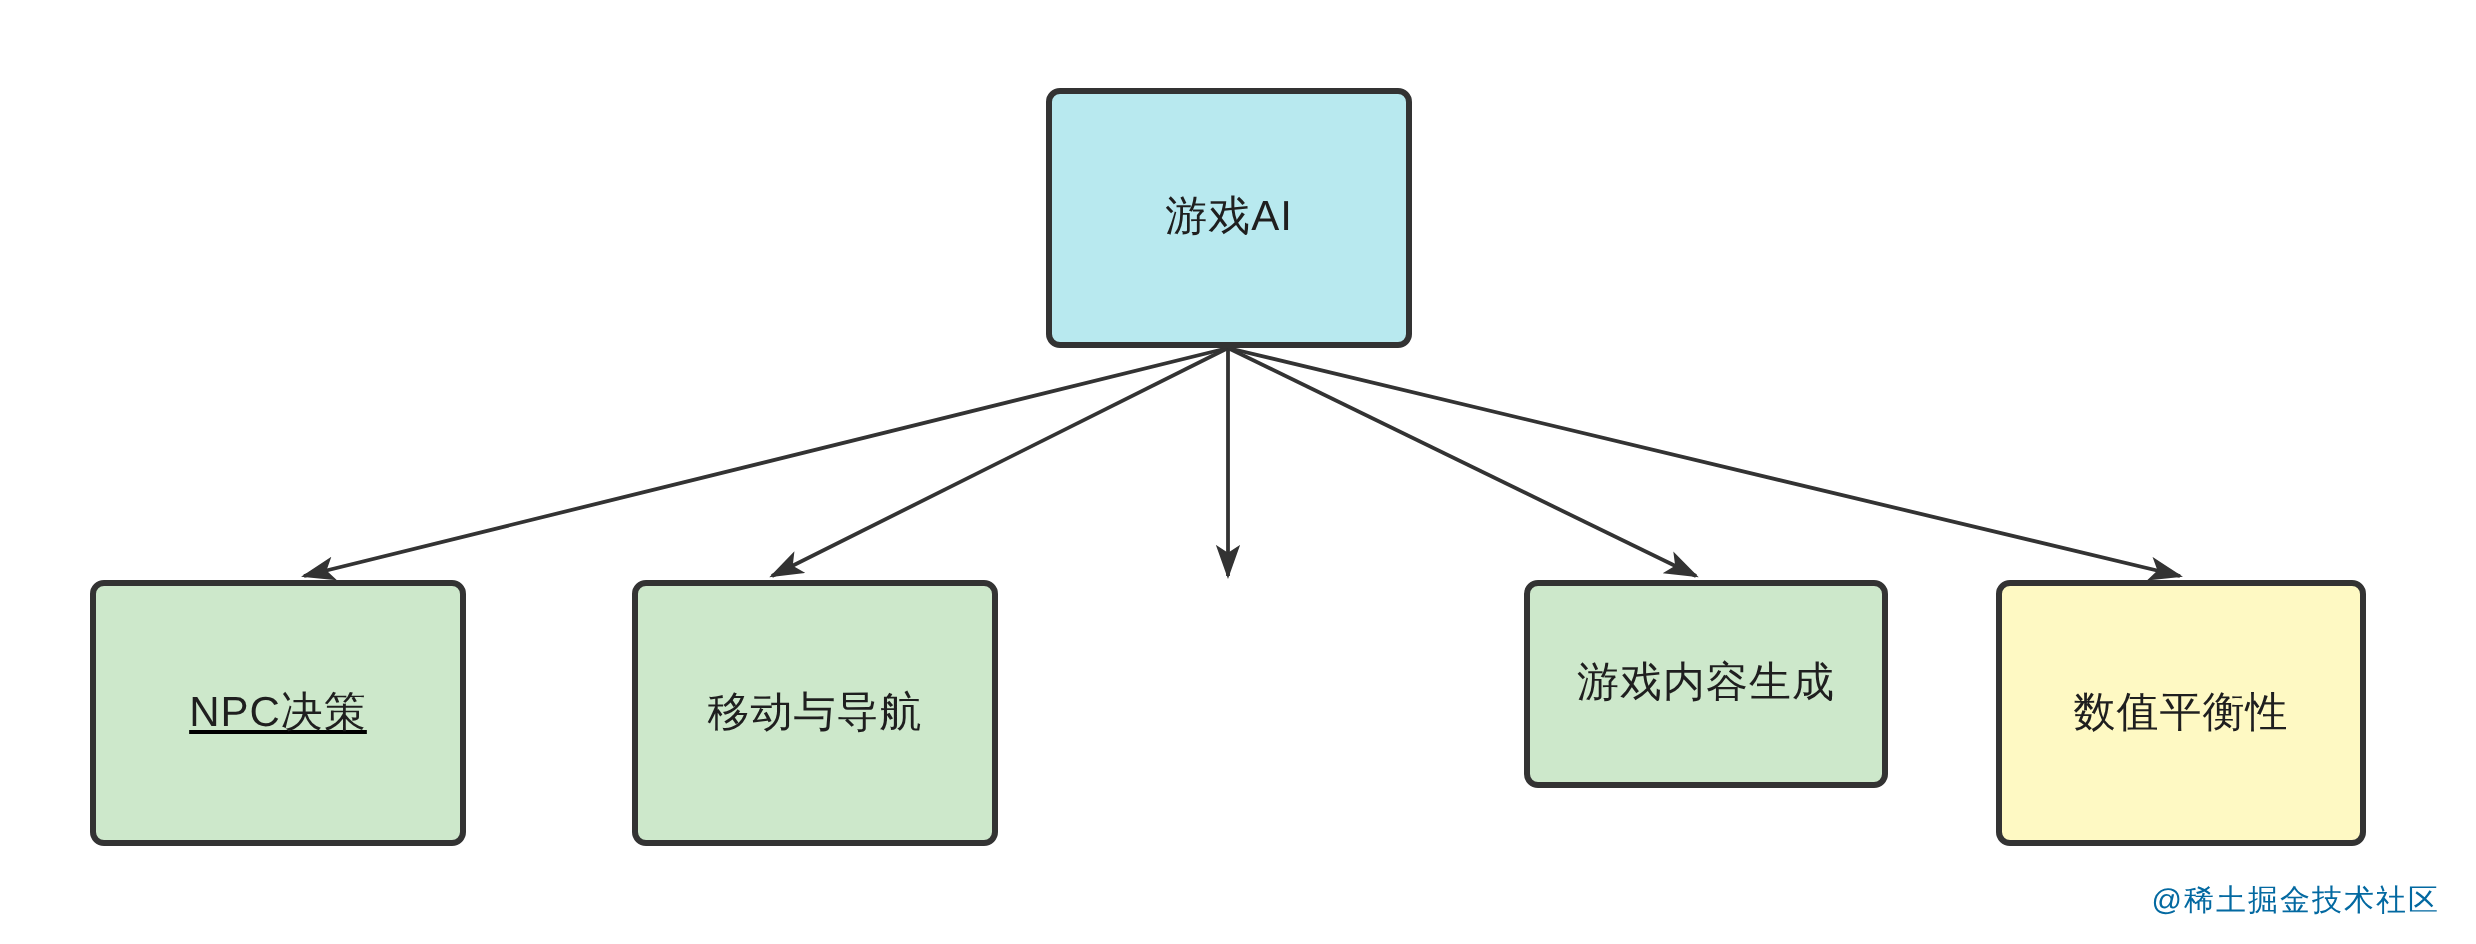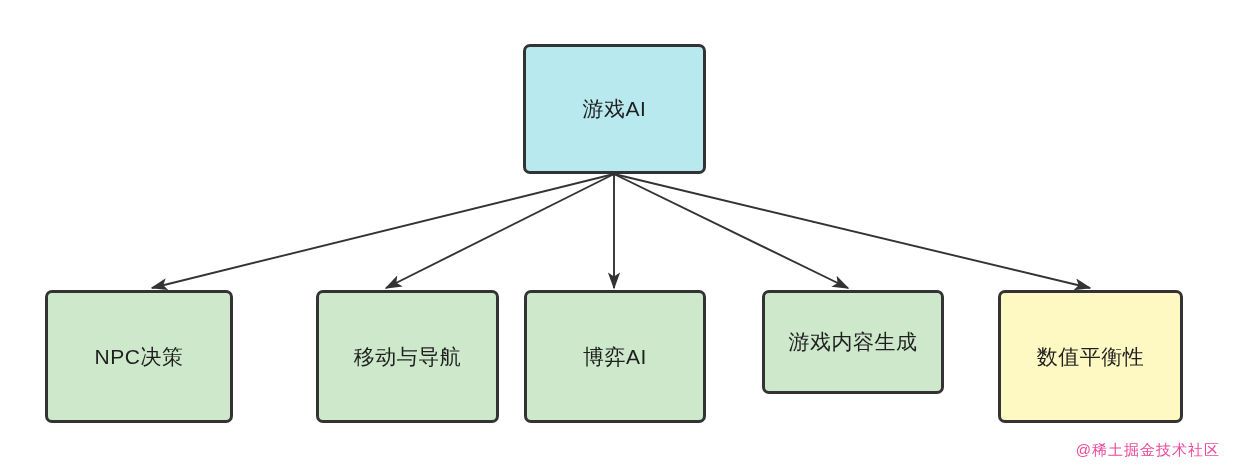--- a/index.html
+++ b/index.html
@@ -42,32 +42,32 @@
     letter-spacing: 0.5px;
     white-space: nowrap;
   }
   #node-root {
     left: 523px;
     top: 44px;
     width: 183px;
     height: 130px;
     background: #b8e9ef;
   }
-  #node-c0 { left: 45px;   top: 290px; width: 188px; height: 133px; background: #cde8cb; }
+  #node-c0 { left: 45px;   top: 290px; width: 188px; height: 133px; background: #cde8cb; text-decoration: underline; }
   #node-c1 { left: 286px;  top: 290px; width: 183px; height: 133px; background: #cde8cb; margin-left: 30px; }
   #node-c2 { left: 524px;  top: 290px; width: 182px; height: 133px; background: #cde8cb; }
   #node-c3 { left: 762px;  top: 290px; width: 182px; height: 104px; background: #cde8cb; }
   #node-c4 { left: 998px;  top: 290px; width: 185px; height: 133px; background: #fef9c3; }
 
   #watermark {
     position: absolute;
     right: 18px;
     bottom: 12px;
     font-size: 15px;
-    color: #ec4899;
+    color: #0369a1;
     letter-spacing: 1px;
     white-space: nowrap;
   }
 </style>
 </head>
 <body>
 
 <div id="canvas">
 
   <svg id="edge-layer" viewBox="0 0 1238 472" width="1238" height="472" xmlns="http://www.w3.org/2000/svg">
@@ -90,23 +90,20 @@
   </div>
 
   <div class="node" id="node-c0">
     <span class="node-label">NPC决策</span>
   </div>
 
   <div class="node" id="node-c1">
     <span class="node-label">移动与导航</span>
   </div>
 
-  <div class="node" id="node-c2">
-    <span class="node-label">博弈AI</span>
-  </div>
 
   <div class="node" id="node-c3">
     <span class="node-label">游戏内容生成</span>
   </div>
 
   <div class="node" id="node-c4">
     <span class="node-label">数值平衡性</span>
   </div>
 
   <div id="watermark">@稀土掘金技术社区</div>

